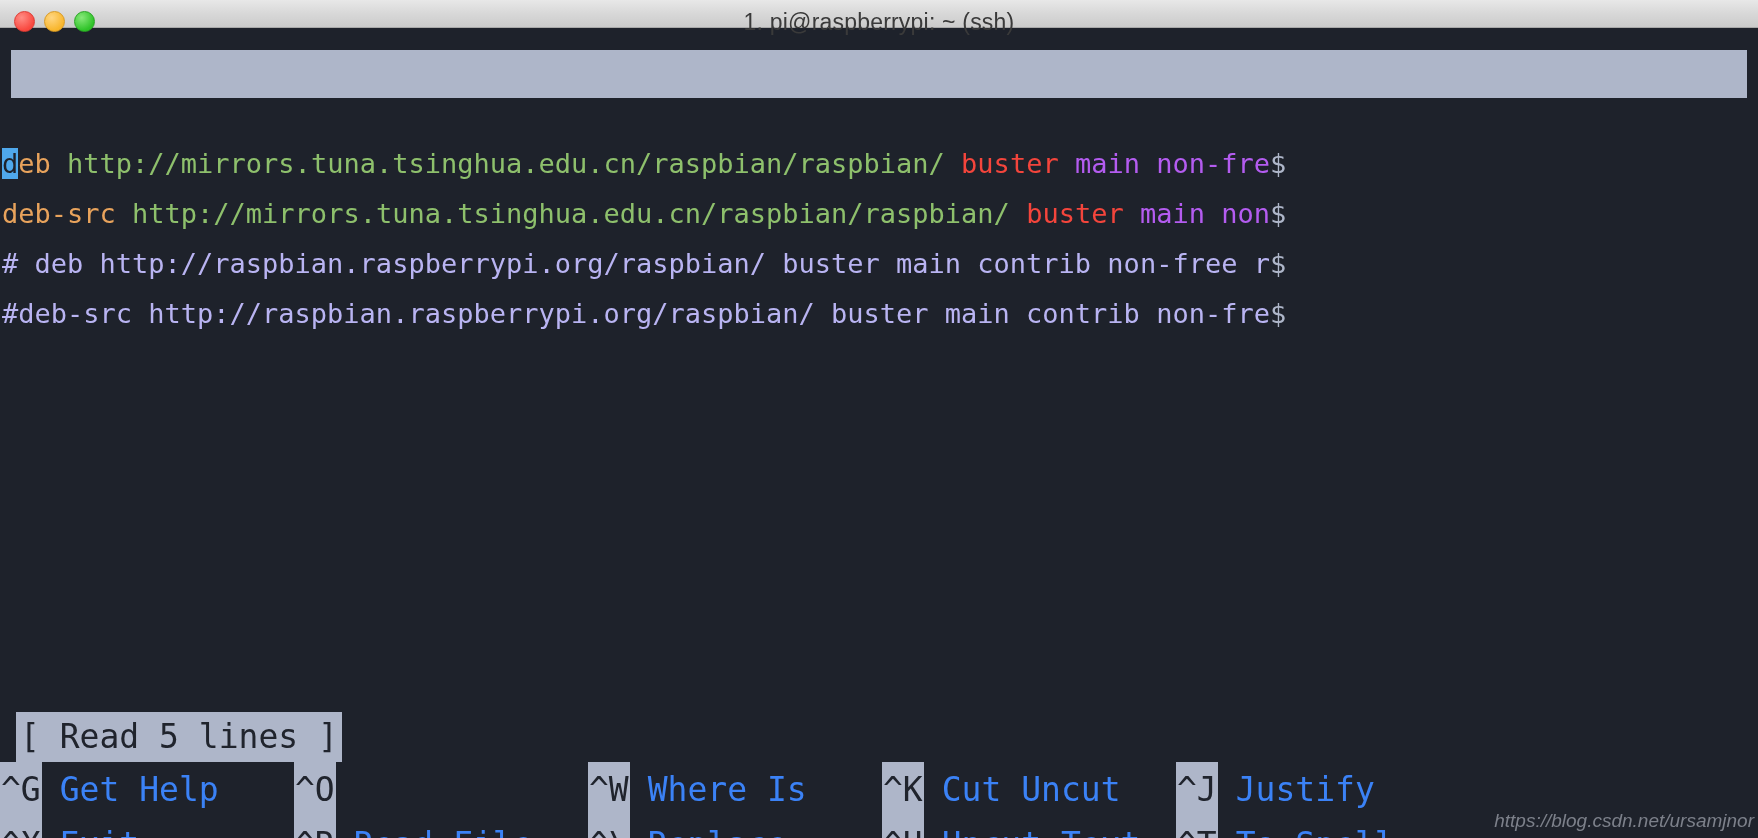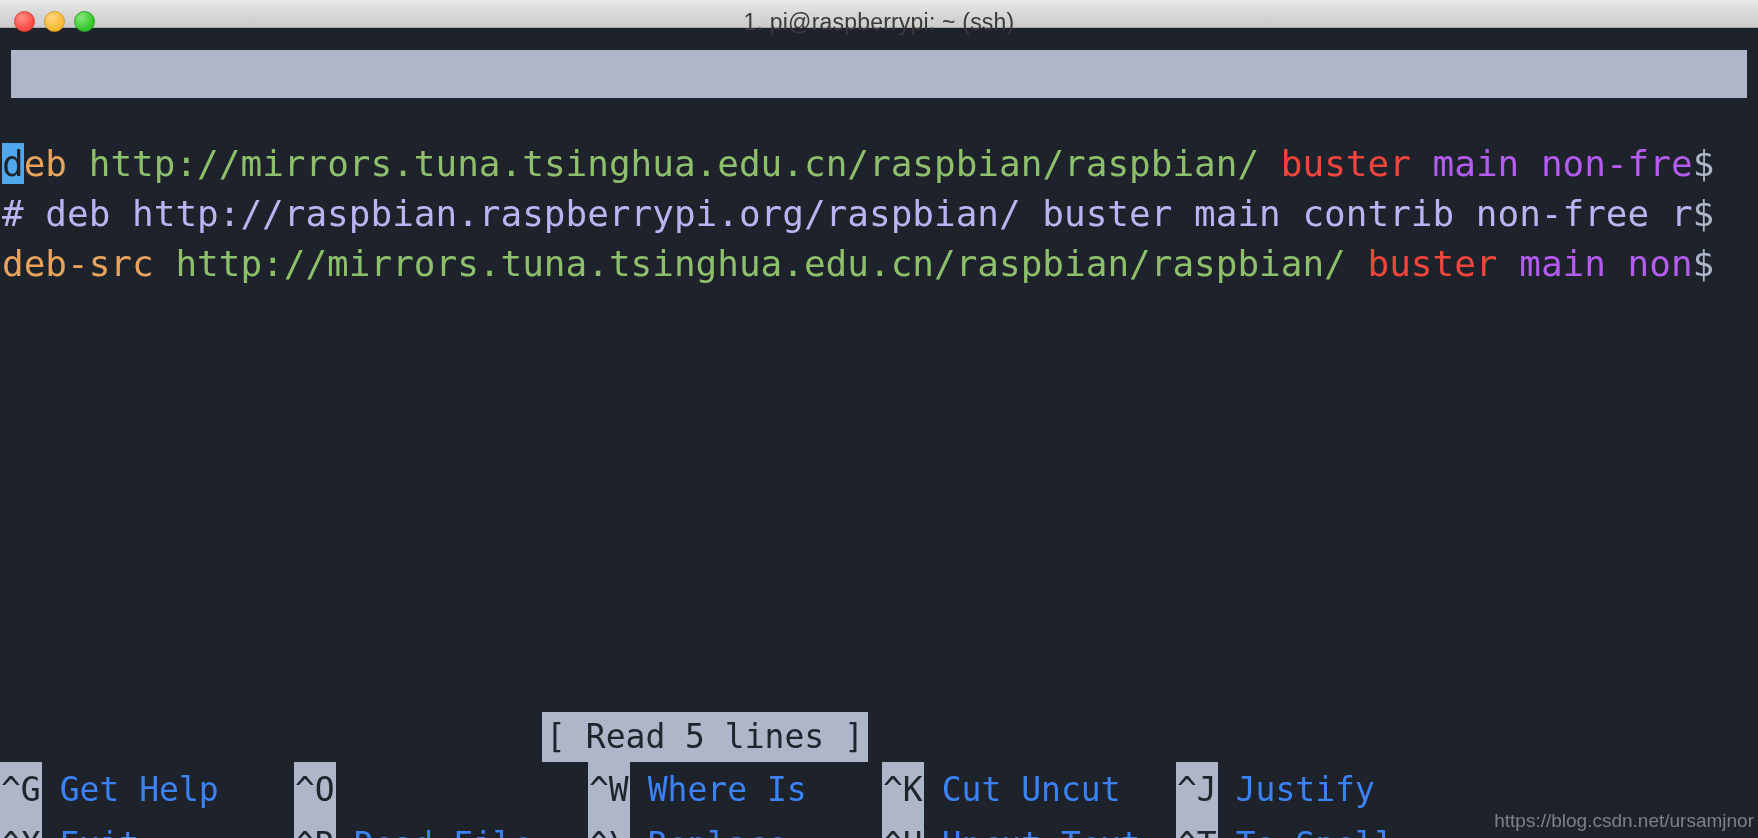--- a/index.html
+++ b/index.html
@@ -80,42 +80,41 @@
 
   .editor {
     position: absolute;
     left: 0; top: 95px;
     width: 1758px;
     height: 500px;
   }
   .eline {
     height: 50px;
     line-height: 50px;
-    font-size: 36px;
+    font-size: 27px;
     white-space: pre;
     padding-left: 2px;
     letter-spacing: 0px;
   }
   .c-cmd  { color: #e8a35c; }
   .c-url  { color: #8ec06c; }
   .c-dist { color: #f4453c; }
   .c-comp { color: #b45cf0; }
   .c-cmt  { color: #b9b4f2; }
   .c-cont { color: #aeb6c9; }
   .cursor {
     background: #4fa8ec;
     color: #1e222b;
   }
 
   .statusbar {
     position: absolute;
-    left: 0; top: 668px;
+    left: 16px; top: 668px;
     width: 1410px;
     height: 50px;
-    text-align: center;
   }
   .statusbar span {
     display: inline-block;
     background: #aeb6c9;
     color: #20242d;
     font-size: 33px;
     line-height: 50px;
     padding: 0 4px;
     white-space: pre;
   }
@@ -156,20 +155,21 @@
 
   .watermark {
     position: absolute;
     right: 4px;
     bottom: 6px;
     font-family: "Liberation Sans", sans-serif;
     font-size: 19px;
     color: #8d919b;
     opacity: 0.85;
     white-space: pre;
+    font-style: italic;
   }
 </style>
 </head>
 <body>
 
 <div id="app">
 
   <div class="titlebar">
     <div class="traffic">
       <div class="light red"></div>
@@ -182,22 +182,23 @@
   <div class="term">
 
     <div class="nano-header">
       
       
       
     </div>
 
     <div class="editor">
         <div class="eline"><span class="cursor">d</span><span class="c-cmd">eb</span><span class="c-url"> </span><span class="c-url">http://mirrors.tuna.tsinghua.edu.cn/raspbian/raspbian/</span><span class="c-url"> </span><span class="c-dist">buster</span><span class="c-comp"> </span><span class="c-comp">main non-fre</span><span class="c-cont">$</span></div>
+        <div class="eline"><span class="c-cmd">deb-src</span><span class="c-url"> </span><span class="c-url">http://mirrors.tuna.tsinghua.edu.cn/raspbian/raspbian/</span><span class="c-url"> </span><span class="c-dist">buster</span><span class="c-comp"> </span><span class="c-comp">main non</span><span class="c-cont">$</span></div>
         <div class="eline"><span class="c-cmt"># deb http://raspbian.raspberrypi.org/raspbian/ buster main contrib non-free r</span><span class="c-cont">$</span></div>
-        <div class="eline"><span class="c-cmd">deb-src</span><span class="c-url"> </span><span class="c-url">http://mirrors.tuna.tsinghua.edu.cn/raspbian/raspbian/</span><span class="c-url"> </span><span class="c-dist">buster</span><span class="c-comp"> </span><span class="c-comp">main non</span><span class="c-cont">$</span></div>
+        <div class="eline"><span class="c-cmt">#deb-src http://raspbian.raspberrypi.org/raspbian/ buster main contrib non-fre</span><span class="c-cont">$</span></div>
       </div>
 
     <div class="statusbar">
       <span>[ Read 5 lines ]</span>
     </div>
 
     <div class="helpbar">
       <div class="helprow">
           <div class="helpitem">
             <span class="helpkey">^G</span>

